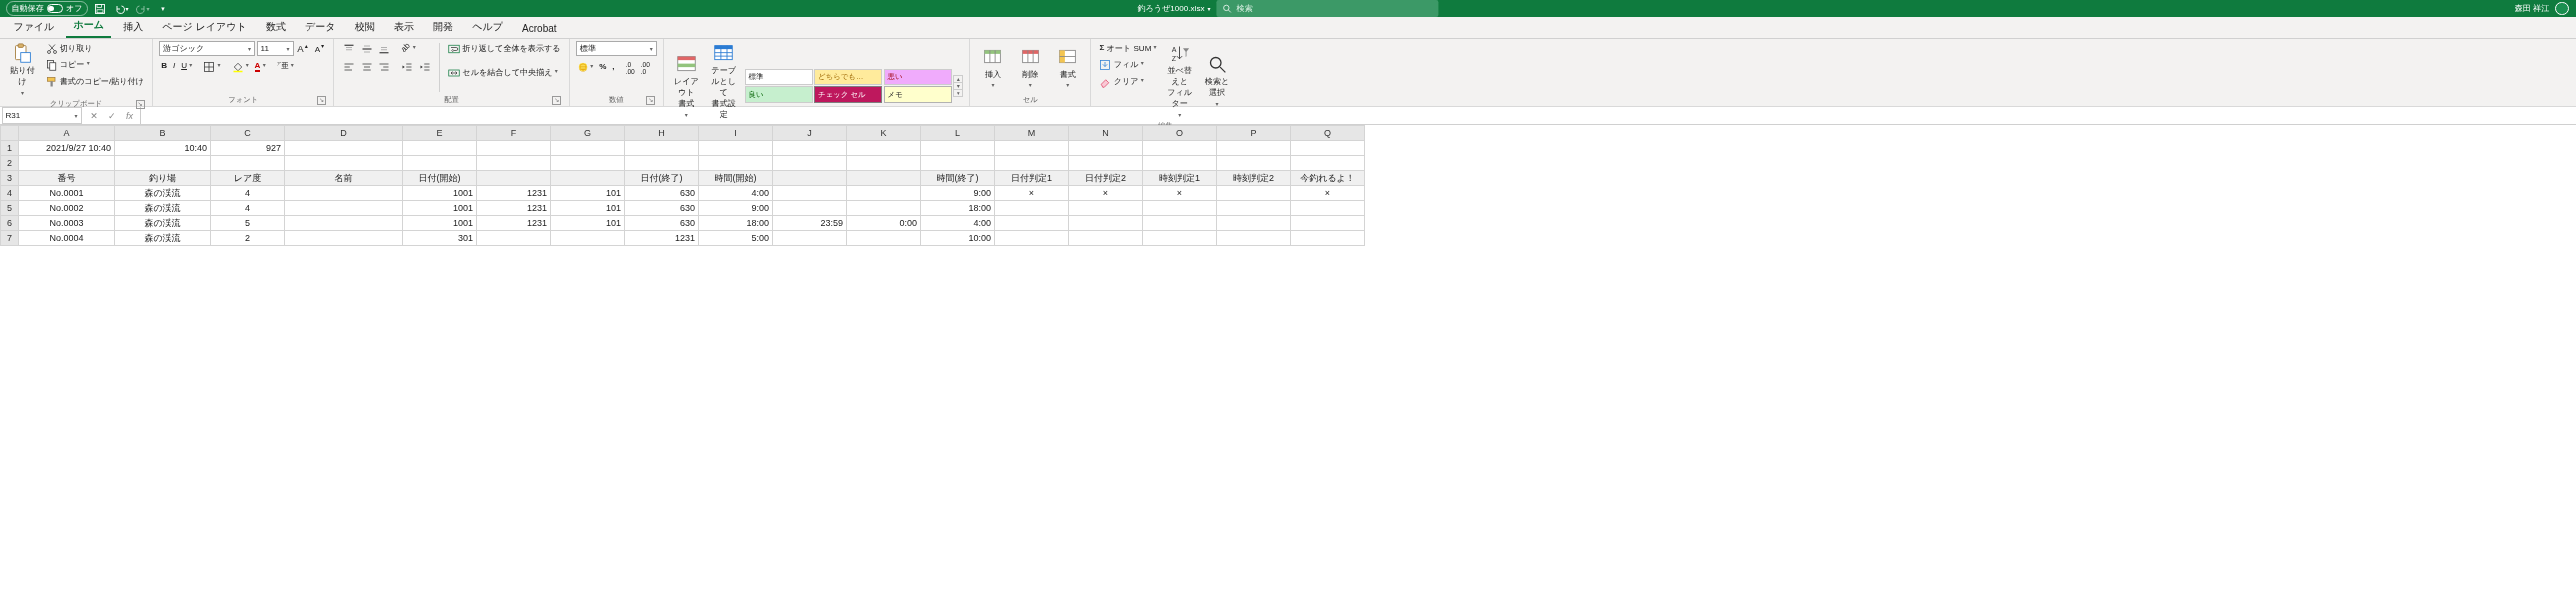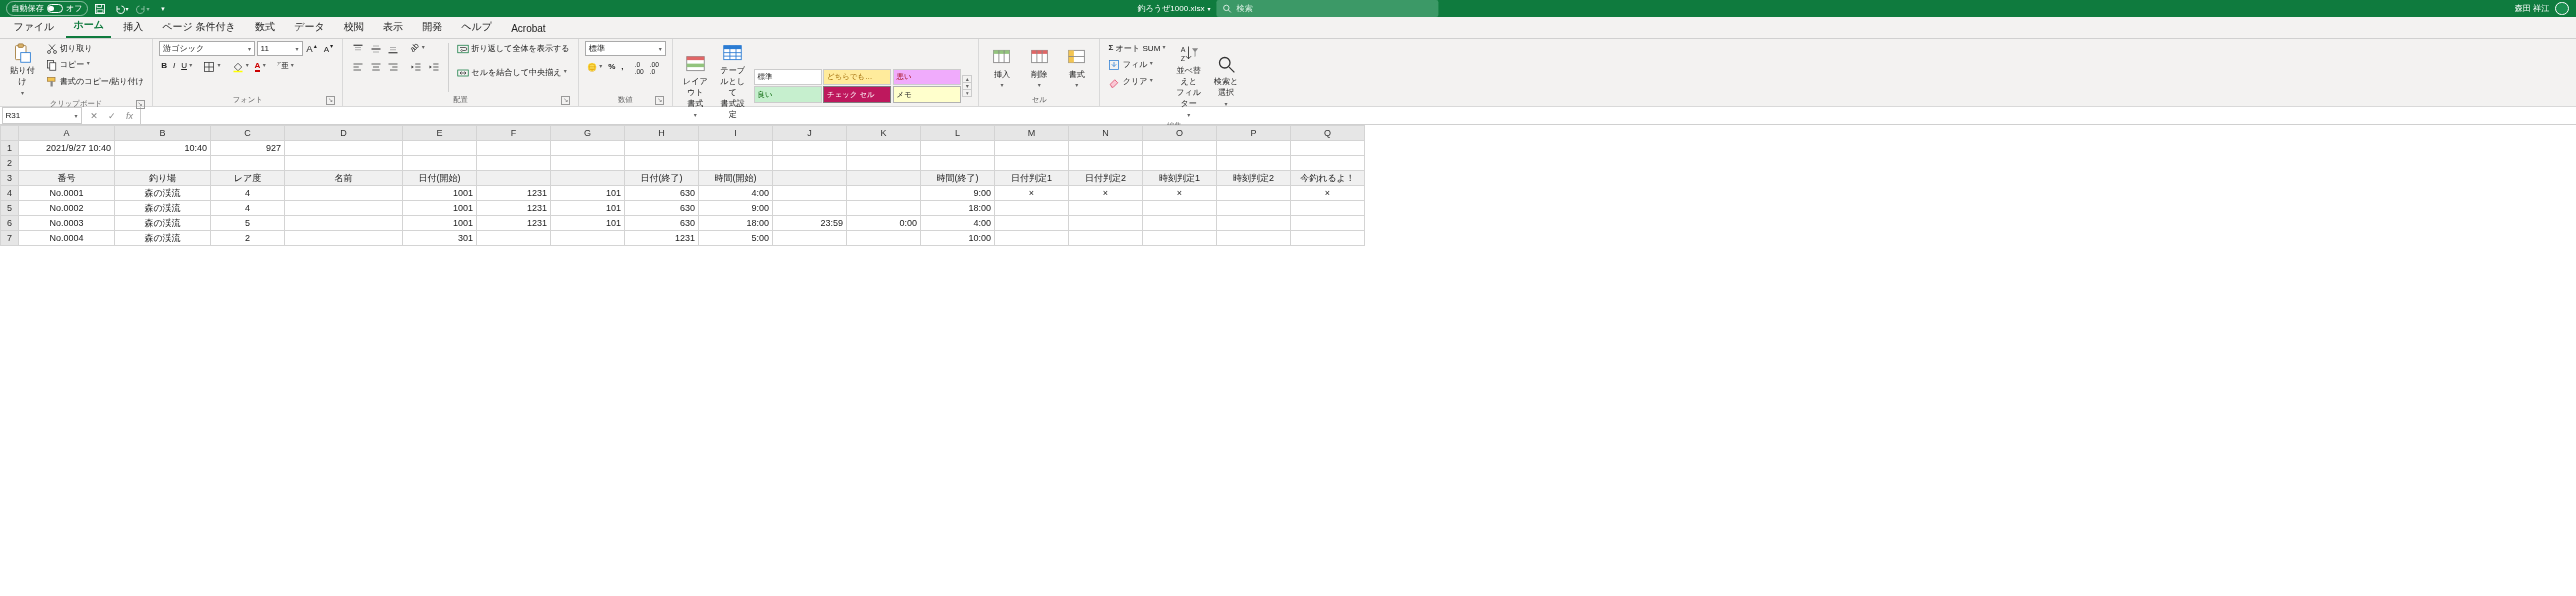--- a/index.html
+++ b/index.html
@@ -31,21 +31,21 @@
     .rgroup-label { text-align:center; font-size:7.4px; color:#666; padding:1.5px 0; margin-top:auto; position:relative; }
     .dlg-launcher { position:absolute; right:1.5px; bottom:1.5px; width:9px; height:9px; border:0.7px solid #999; font-size:6px; line-height:7.4px; text-align:center; color:#666; cursor:pointer; }
     .rgroup-body { display:flex; gap:4.4px; flex:1; }
     .vstack { display:flex; flex-direction:column; gap:1.5px; }
     .hstack { display:flex; gap:1.5px; align-items:center; }
     .rbtn { padding:1.5px 2.2px; cursor:pointer; display:flex; align-items:flex-start; gap:2.2px; font-size:8.1px; min-height:15px; }
     .big-btn { display:flex; flex-direction:column; align-items:center; justify-content:center; width:33px; cursor:pointer; padding:1.5px; font-size:8.1px; text-align:center; gap:1.5px; }
     .ico { display:inline-flex; width:12px; height:12px; align-items:center; justify-content:center; }
     .ico-lg { width:21px; height:21px; }
     .dd { width:96px; height:15px; border:0.7px solid #aaa; background:#fff; display:flex; align-items:center; padding:0 3px; font-size:8.1px; justify-content:space-between; }
-    .dd.sm { width:46px; }
+    .dd.sm { width:37px; }
     .dd.num { width:81px; }
     .caret { font-size:6px; color:#666; }
     .sep { width:0.7px; background:#d0d0d0; margin:1.5px 1.5px; }
     
     
     .styles-gal { display:grid; grid-template-columns:repeat(3,68px); grid-template-rows:16.3px 16.3px; gap:1.5px; }
     .style-cell { border:0.7px solid #ccc; display:flex; align-items:center; padding:0 3px; font-size:7.4px; overflow:hidden; white-space:nowrap; }
     .sc-std { background:#fff; }
     .sc-either { background:#ffeb9c; color:#9c6500; }
     .sc-bad { background:#f0abfc; color:#9c0006; }
@@ -129,21 +129,21 @@
   <div class="tb-right">
     <span>森田 祥江</span>
     <span class="avatar"></span>
   </div>
 </div>
 
 <div class="ribbon-tabs">
   <div class="rtab">ファイル</div>
   <div class="rtab active">ホーム</div>
   <div class="rtab">挿入</div>
-  <div class="rtab">ページ 条件付き</div>
+  <div class="rtab">ページ レイアウト</div>
   <div class="rtab">数式</div>
   <div class="rtab">データ</div>
   <div class="rtab">校閲</div>
   <div class="rtab">表示</div>
   <div class="rtab">開発</div>
   <div class="rtab">ヘルプ</div>
   <div class="rtab">Acrobat</div>
 </div>
 
 <div class="ribbon">

